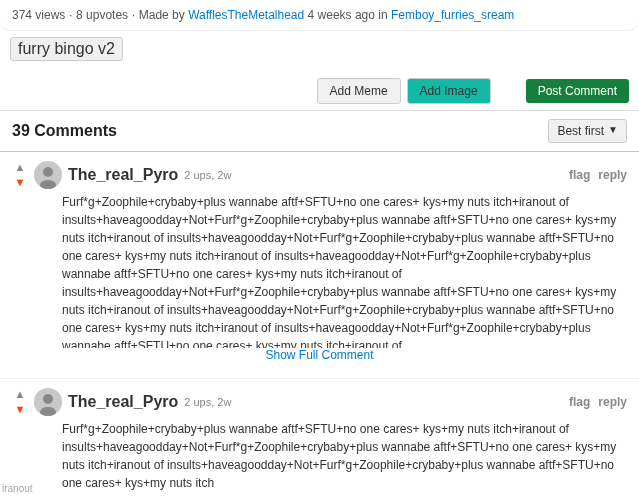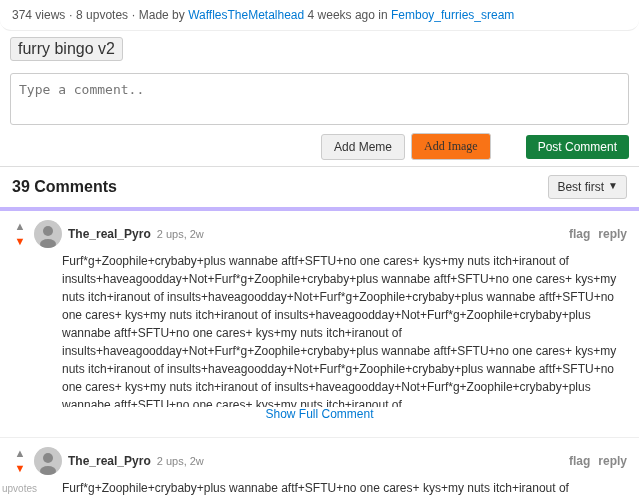--- a/index.html
+++ b/index.html
@@ -56,29 +56,29 @@
       align-items: center;
     }
     .btn {
       padding: 5px 12px;
       border: none;
       border-radius: 3px;
       font-size: 12px;
       cursor: pointer;
     }
     .btn-meme { background: #f0f0f0; color: #333; border: 1px solid #ccc; }
-    .btn-image { background: #f97316; color: #333; border: 1px solid #ccc; font-family: Liberation Serif, serif; }
+    .btn-image { background: #14b8a6; color: #333; border: 1px solid #ccc; }
     .btn-post { background: #15803d; color: #fff; margin-left: 29px; }
 
     .comments-header {
       display: flex;
       align-items: center;
       justify-content: space-between;
       padding: 8px 12px;
-      border-bottom: 4px solid #c4b5fd;
+      border-bottom: 1px solid #c4b5fd;
     }
     .comments-title {
       font-size: 16px;
       font-weight: bold;
       color: #222;
     }
     .sort-dropdown {
       display: flex;
       align-items: flex-start;
       gap: 4px;
@@ -135,21 +135,21 @@
       align-items: center;
       justify-content: center;
       font-size: 11px;
       font-weight: bold;
       color: #555;
       overflow: hidden;
     }
 
     .username {
       font-weight: bold;
-      font-size: 12px;
+      font-size: 16px;
       color: #333;
       text-align: center;
     }
     .comment-meta {
       font-size: 11px;
       color: #888;
     }
     .comment-actions-right {
       display: flex;
       gap: 8px;
@@ -212,21 +212,20 @@
   <span>4 weeks ago</span> 
   <span>in</span> 
   <a>Femboy_furries_sream</a>
 </div>
 
 
 <div class="tag">furry bingo v2</div>
 
 
 <div class="comment-box-area">
-  <textarea class="comment-textarea" placeholder="Type a comment.." style=""></textarea>
   <div class="comment-actions">
     <button class="btn btn-meme">Add Meme</button>
     <button class="btn btn-image">Add Image</button>
     <button class="btn btn-post">Post Comment</button>
   </div>
 </div>
 
 
 <div class="comments-header">
   <span class="comments-title">39 Comments</span>
@@ -283,16 +282,16 @@
       <div class="comment-actions-right">
         <a class="flag-link">flag</a>
         <a class="reply-link">reply</a>
       </div>
     </div>
     <div class="comment-text">Furf*g+Zoophile+crybaby+plus wannabe aftf+SFTU+no one cares+ kys+my nuts itch+iranout of insults+haveagoodday+Not+Furf*g+Zoophile+crybaby+plus wannabe aftf+SFTU+no one cares+ kys+my nuts itch+iranout of insults+haveagoodday+Not+Furf*g+Zoophile+crybaby+plus wannabe aftf+SFTU+no one cares+ kys+my nuts itch</div>
 
   </div>
   </div>
 
-<div class="imgflip-logo">upvotes</div>
+<div class="imgflip-logo">iranout</div>
 
 
 
 
 </body></html>

